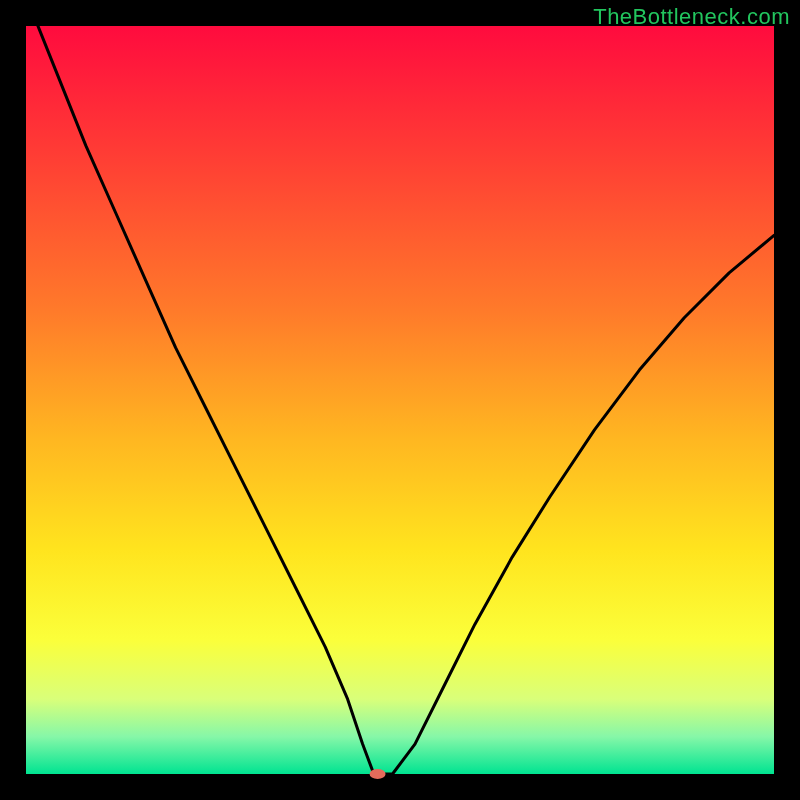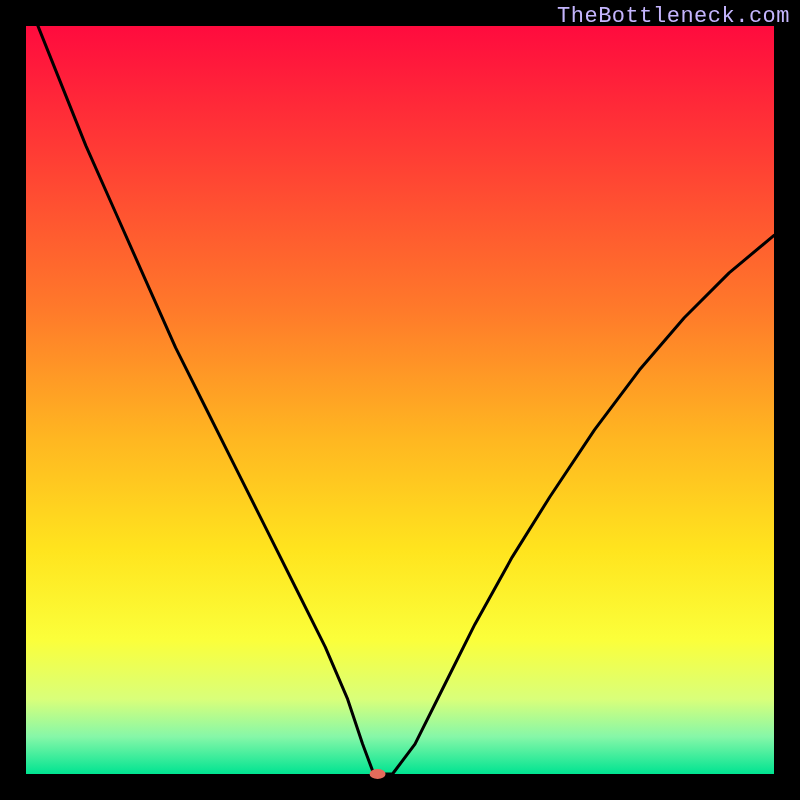--- a/index.html
+++ b/index.html
@@ -13,25 +13,24 @@
   .chart-wrap {
     position: relative;
     width: 800px;
     height: 800px;
     background: #000;
   }
   .watermark {
     position: absolute;
     top: 4px;
     right: 10px;
-    color: #c4b5fd;
+    color: #22c55e;
     font-size: 22px;
     letter-spacing: 0.5px;
     z-index: 5;
-    font-family: Liberation Mono, monospace;
   }
   svg { display: block; }
 </style>
 </head>
 <body>
 
 <div class="chart-wrap">
   <div class="watermark">TheBottleneck.com</div>
   <svg id="chart-svg" width="800" height="800" viewBox="0 0 800 800">
     <defs>

